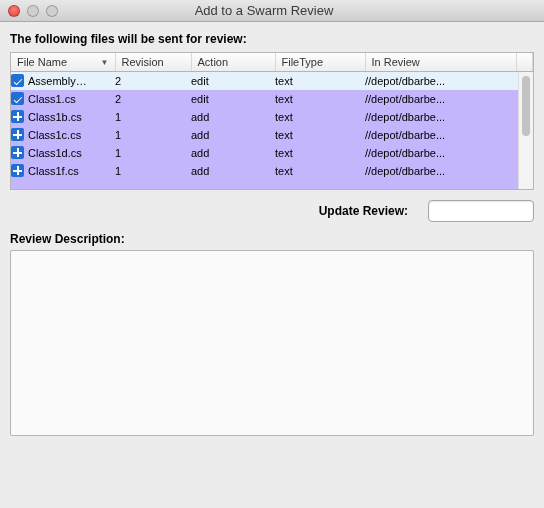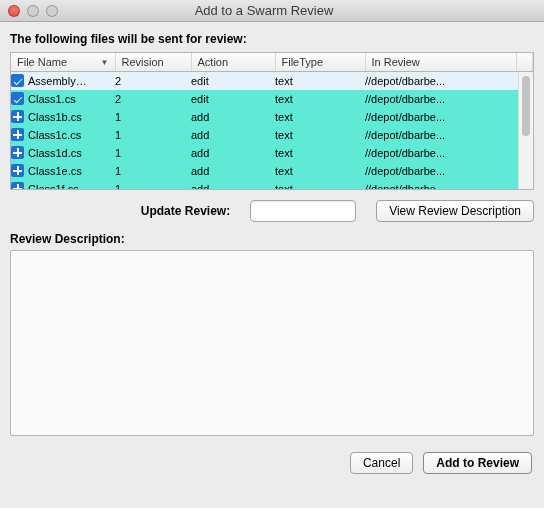--- a/index.html
+++ b/index.html
@@ -43,21 +43,21 @@
   .content {
     padding: 10px 10px 10px 10px;
   }
   .heading {
     font-weight: bold;
     font-size: 12px;
     margin-bottom: 6px;
   }
   .table-wrap {
     border: 1px solid #b5b5b5;
-    background: #5eead4;
+    background: #c4b5fd;
     height: 138px;
     display: flex;
     flex-direction: column;
   }
   table {
     width: 100%;
     border-collapse: collapse;
     table-layout: fixed;
   }
   thead th {
@@ -284,49 +284,37 @@
                 <td>//depot/dbarbe...</td>
               </tr>
               <tr>
                 <td><span class="file-icon add"></span><span>Class1d.cs</span></td>
                 <td>1</td>
                 <td>add</td>
                 <td>text</td>
                 <td>//depot/dbarbe...</td>
               </tr>
               <tr>
-                <td><span class="file-icon add"></span><span>Class1e.cs</span></td>
-                <td>1</td>
-                <td>add</td>
-                <td>text</td>
-                <td>//depot/dbarbe...</td>
-              </tr>
-              <tr>
                 <td><span class="file-icon add"></span><span>Class1f.cs</span></td>
                 <td>1</td>
                 <td>add</td>
                 <td>text</td>
                 <td>//depot/dbarbe...</td>
               </tr>
             </tbody>
         </table>
       </div>
       <div class="vscroll">
         <div class="thumb"></div>
       </div>
     </div>
   </div>
 
   <div class="row-below">
     <span class="lbl">Update Review:</span>
     <input class="text" type="text" value="" style="">
-    <button class="mac">View Review Description</button>
   </div>
 
   <div class="desc-label">Review Description:</div>
   <div class="desc-box"></div>
 
 
-  <div class="footer">
-    <button class="mac">Cancel</button>
-    <button class="mac default">Add to Review</button>
-  </div>
 </div>
 
 </body></html>

